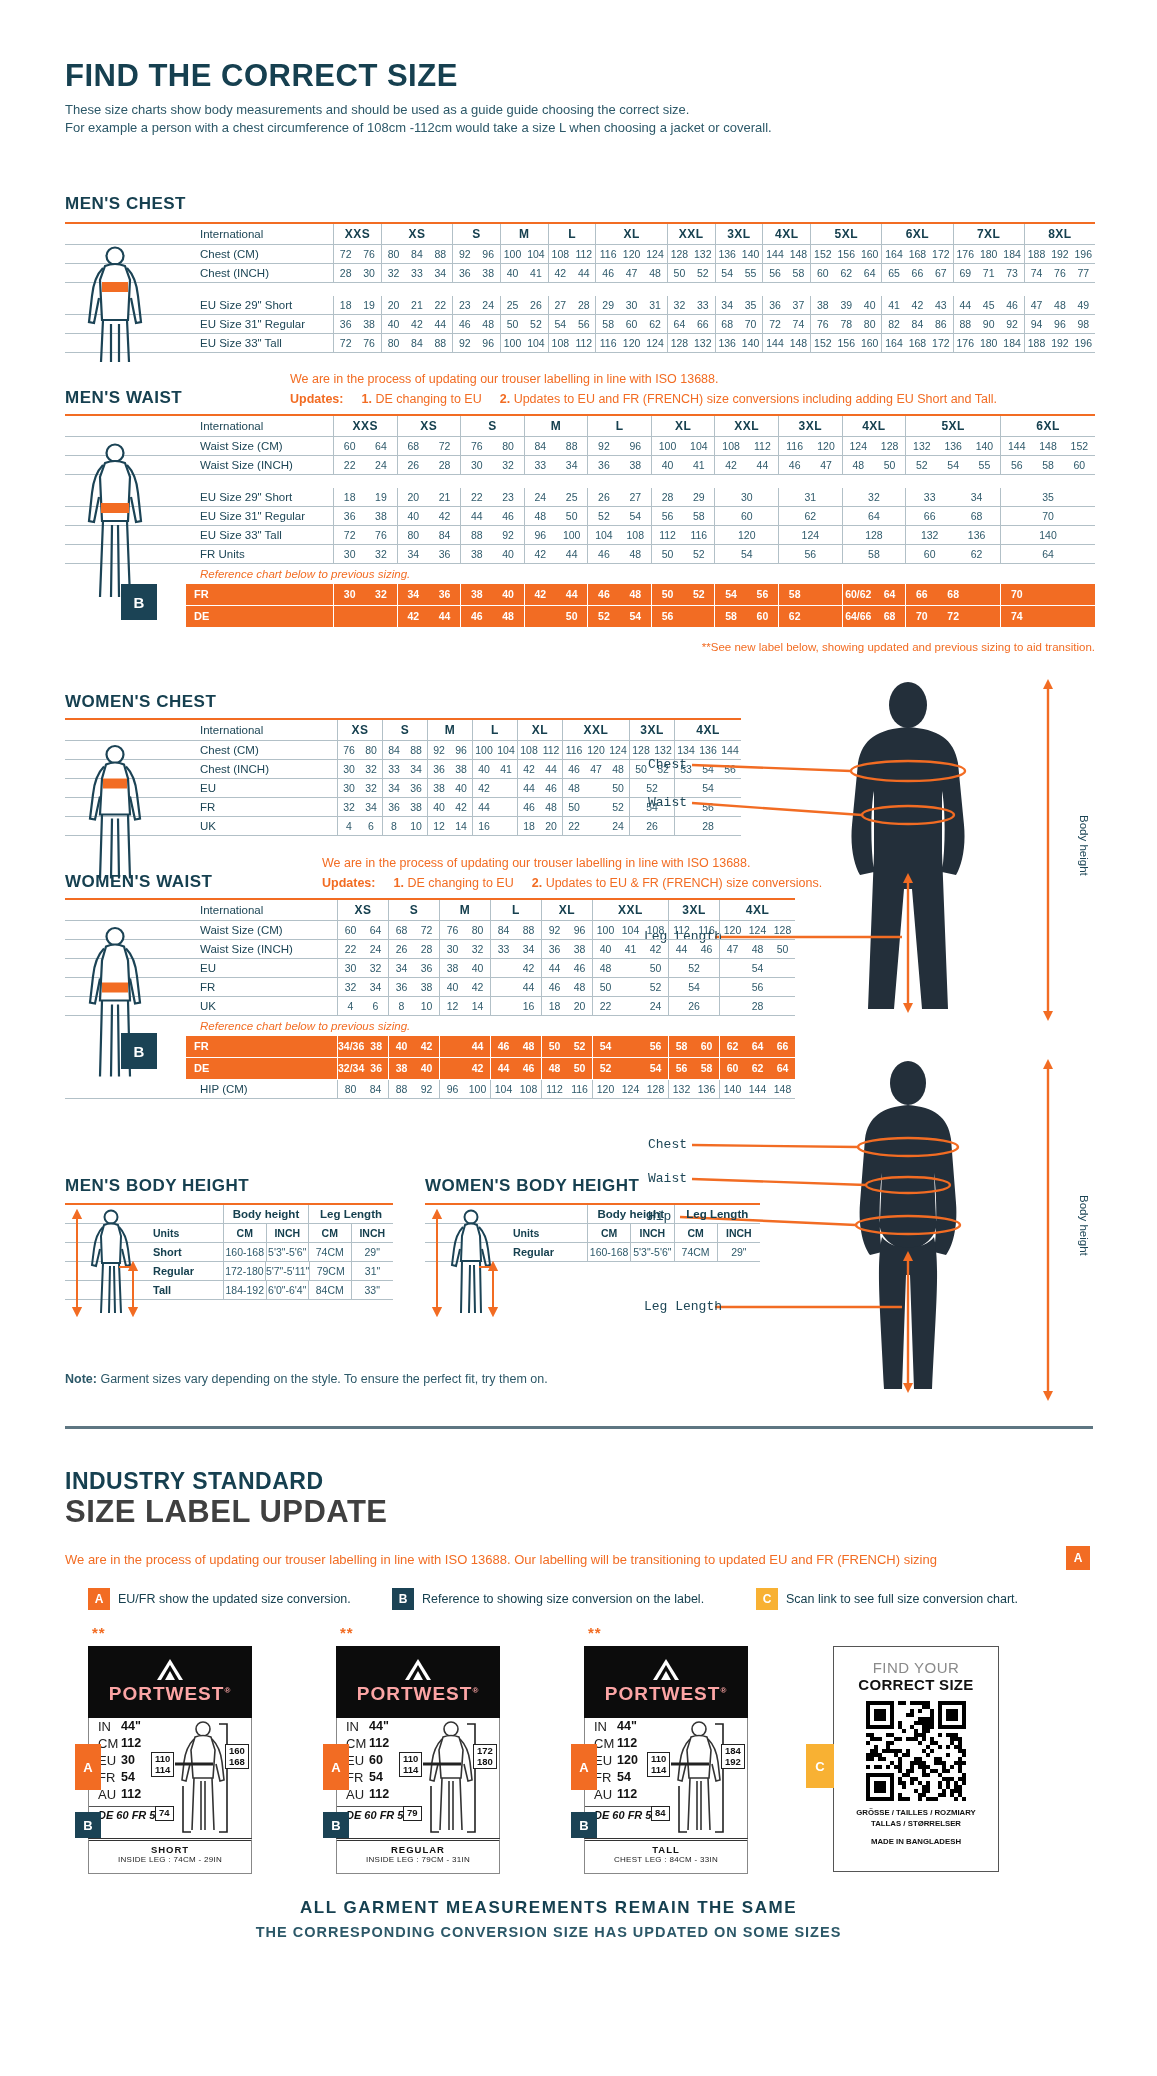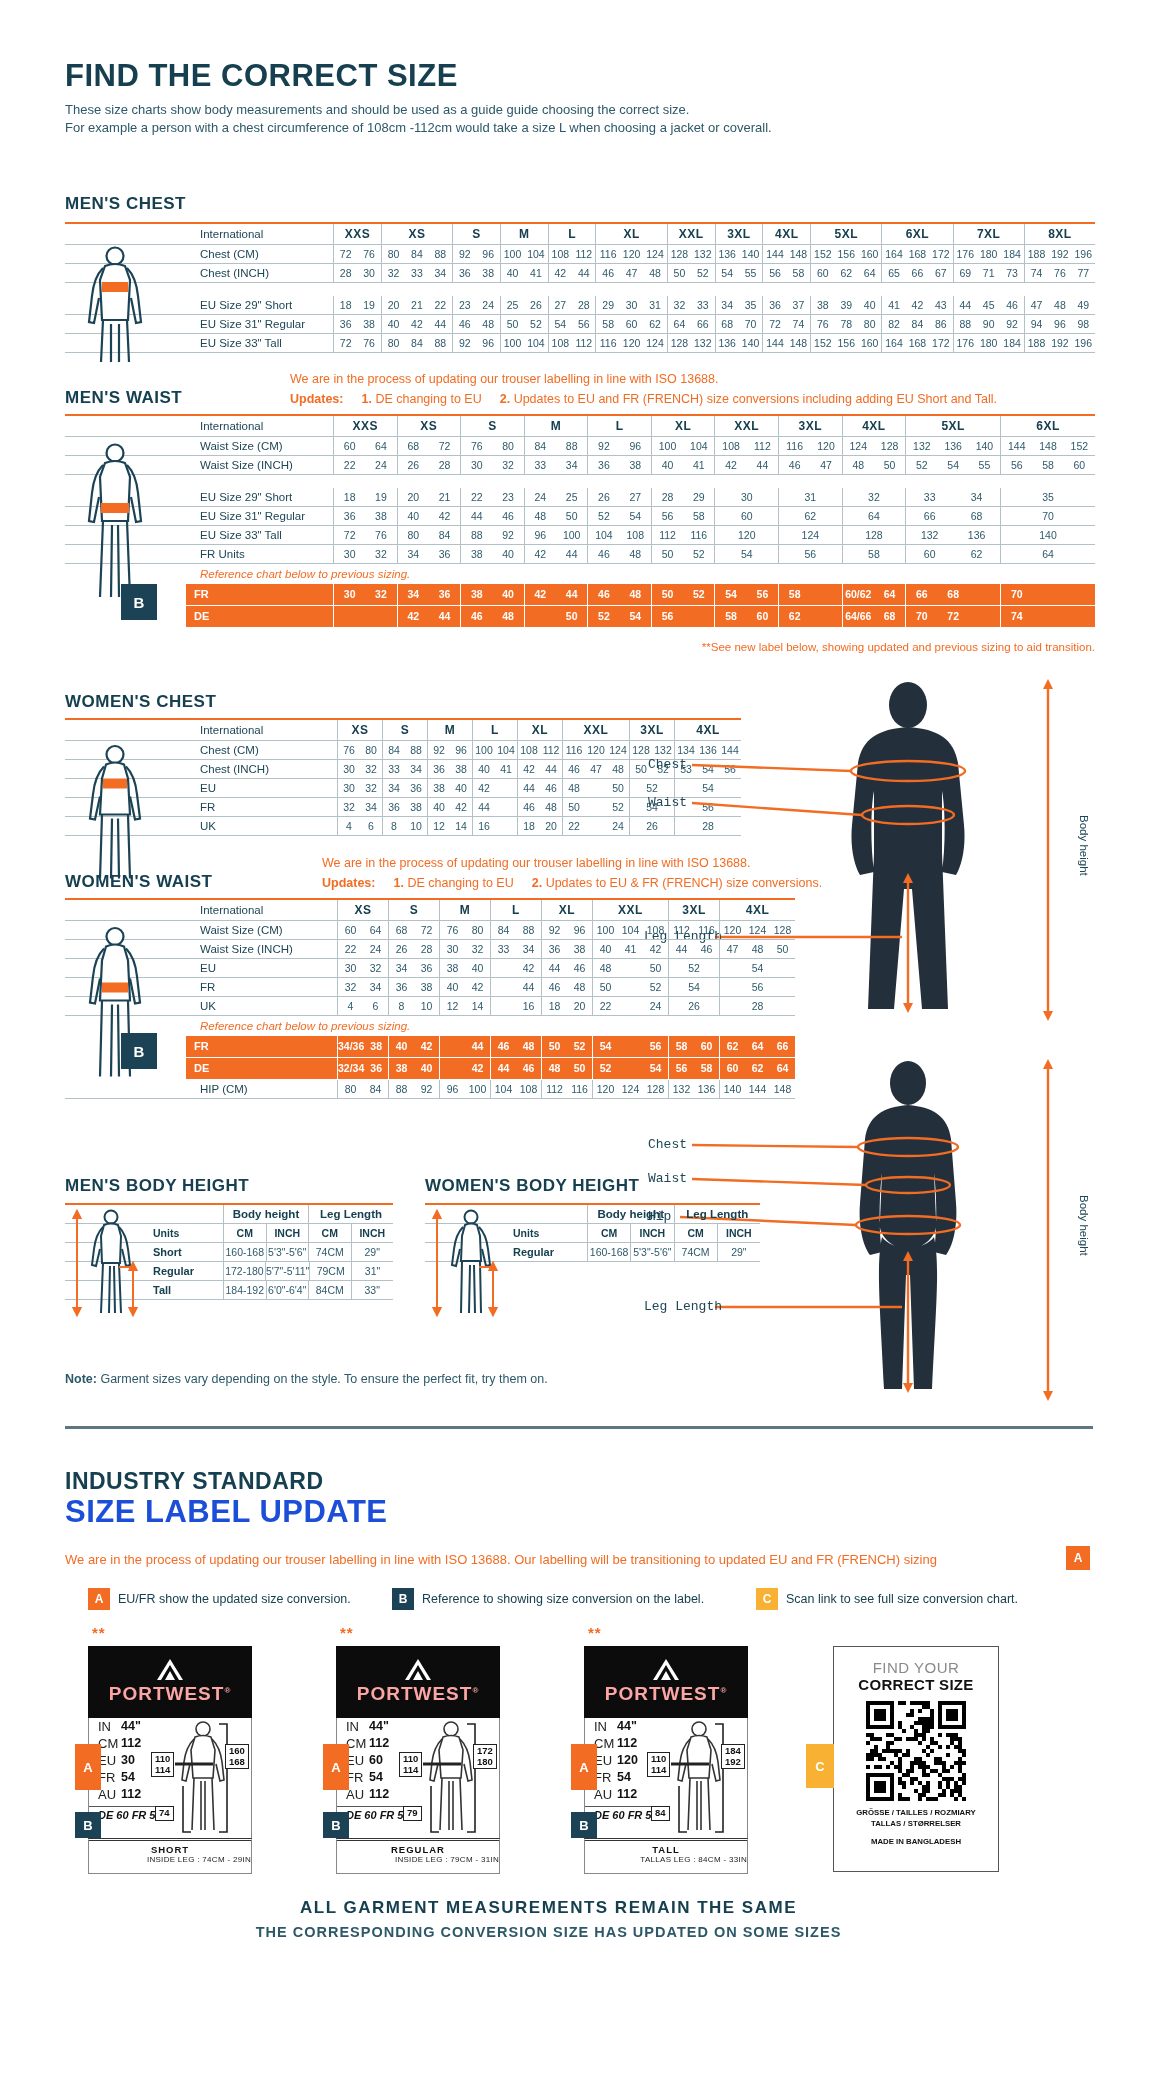--- a/index.html
+++ b/index.html
@@ -40,21 +40,21 @@
 .bh-units{font-weight:bold;font-size:10.5px;color:#16404f;}
 .bh-rowlabel{font-weight:bold;font-size:11px;color:#16404f;}
 
 .fig-label{position:absolute;font-size:13px;color:#1d4656;font-family:Liberation Mono, monospace;}
 .fig-vert{position:absolute;font-size:11.5px;color:#1d4656;transform:rotate(90deg);transform-origin:left top;white-space:nowrap;}
 
 .note-line{position:absolute;left:65px;font-size:12.5px;color:#2c5868;}
 .divider{position:absolute;left:65px;width:1028px;height:2.5px;background:#5e7682;}
 
 .us-h1{position:absolute;left:65px;margin:0;font-size:23px;font-weight:900;letter-spacing:.5px;color:#164050;}
-.us-h2{position:absolute;left:65px;margin:0;font-size:31px;font-weight:900;letter-spacing:.5px;color:#1d4ed8;}
+.us-h2{position:absolute;left:65px;margin:0;font-size:31px;font-weight:900;letter-spacing:.5px;color:#404040;}
 .us-para{position:absolute;left:65px;font-size:13px;color:#f26c23;}
 .badge{display:inline-flex;align-items:center;justify-content:center;color:#fff;font-weight:bold;}
 .badge.orange{background:#f26c23;}
 .badge.navy{background:#1b4355;}
 .badge.yellow{background:#f8b133;}
 .legend-item{position:absolute;display:flex;align-items:center;gap:8px;}
 .legend-item .badge{width:22px;height:22px;font-size:12px;}
 .legend-item .ltext{font-size:12.5px;color:#16404f;}
 
 .card-ast{position:absolute;color:#f26c23;font-weight:900;font-size:15px;letter-spacing:1px;}
@@ -63,21 +63,21 @@
 .pcard .pbrand{color:#fca5a5;font-weight:900;font-size:19px;letter-spacing:1px;}
 .pcard .pbrand sup{font-size:8px;}
 .pcard .pbody{position:relative;height:120px;border-left:1px solid #888;border-right:1px solid #888;}
 .mrow{display:flex;gap:7px;height:17px;line-height:17px;padding-left:9px;}
 .mrow .mk{font-size:13px;color:#222;width:16px;}
 .mrow .mv{font-size:12.5px;font-weight:bold;color:#111;}
 .prev-line{font-size:11px;font-style:italic;font-weight:bold;color:#111;padding-left:9px;margin-top:3px;border-top:1px solid #555;width:72px;padding-top:2px;}
 .mbox{position:absolute;border:1.5px solid #222;background:#fff;font-size:9.5px;font-weight:bold;color:#111;line-height:10.5px;padding:1px 3px;text-align:center;}
 .pcard .pfoot{height:32px;border:1px solid #888;border-top:3px double #333;text-align:center;}
 .pfoot .fit{font-size:9.5px;font-weight:bold;letter-spacing:1px;color:#111;margin-top:3px;}
-.pfoot .ileg{font-size:8px;color:#222;letter-spacing:.3px;text-align:right;}
+.pfoot .ileg{font-size:8px;color:#222;letter-spacing:.3px;}
 .card-badge{position:absolute;z-index:5;display:flex;align-items:center;justify-content:center;color:#fff;font-weight:bold;font-size:13px;}
 
 .qr-card{position:absolute;width:166px;height:226px;border:1.5px solid #555;background:#fff;text-align:center;box-sizing:border-box;}
 .qr-l1{font-size:15px;color:#8a8a8a;letter-spacing:.5px;margin-top:12px;}
 .qr-l2{font-size:15px;font-weight:900;color:#111;letter-spacing:.3px;}
 .qr-box{margin:8px auto 6px auto;width:100px;height:100px;}
 .qr-langs{font-size:7.8px;font-weight:bold;color:#111;line-height:11px;}
 .qr-made{font-size:7.8px;font-weight:bold;color:#111;margin-top:8px;}
 .footer1{position:absolute;width:100%;text-align:center;font-size:17px;font-weight:900;letter-spacing:1.5px;color:#164050;}
 .footer2{position:absolute;width:100%;text-align:center;font-size:14.5px;font-weight:bold;letter-spacing:1px;color:#2c5868;}
@@ -1745,21 +1745,21 @@
         </g>
       </svg>
       <div class="mbox" style="left: 62px; top: 34px;">110<br>114</div>
       <div class="mbox" style="left: 136px; top: 26px;">184<br>192</div>
       <div class="mbox" style="left: 66px; top: 88px;">84</div>
     </div>
     <div class="card-badge " style="left: -13px; top: 98px; width: 26px; height: 46px; background: rgb(242, 108, 35);">A</div>
     <div class="card-badge" style="left: -13px; top: 166px; width: 26px; height: 26px; background: rgb(27, 67, 85);">B</div>
     <div class="pfoot">
       <div class="fit">TALL</div>
-      <div class="ileg">TALLAS LEG : 84CM - 33IN</div>
+      <div class="ileg">CHEST LEG : 84CM - 33IN</div>
     </div>
   </div>
 <div class="qr-card" style="left: 833px; top: 1646px;">
     <div class="qr-l1">FIND YOUR</div>
     <div class="qr-l2">CORRECT SIZE</div>
     <div class="qr-box"><svg width="100" height="100" viewBox="0 0 25 25" shape-rendering="crispEdges">
         <rect x="8" y="0" width="1" height="1" fill="#000"></rect>
         <rect x="9" y="0" width="1" height="1" fill="#000"></rect>
         <rect x="11" y="0" width="1" height="1" fill="#000"></rect>
         <rect x="12" y="0" width="1" height="1" fill="#000"></rect>

